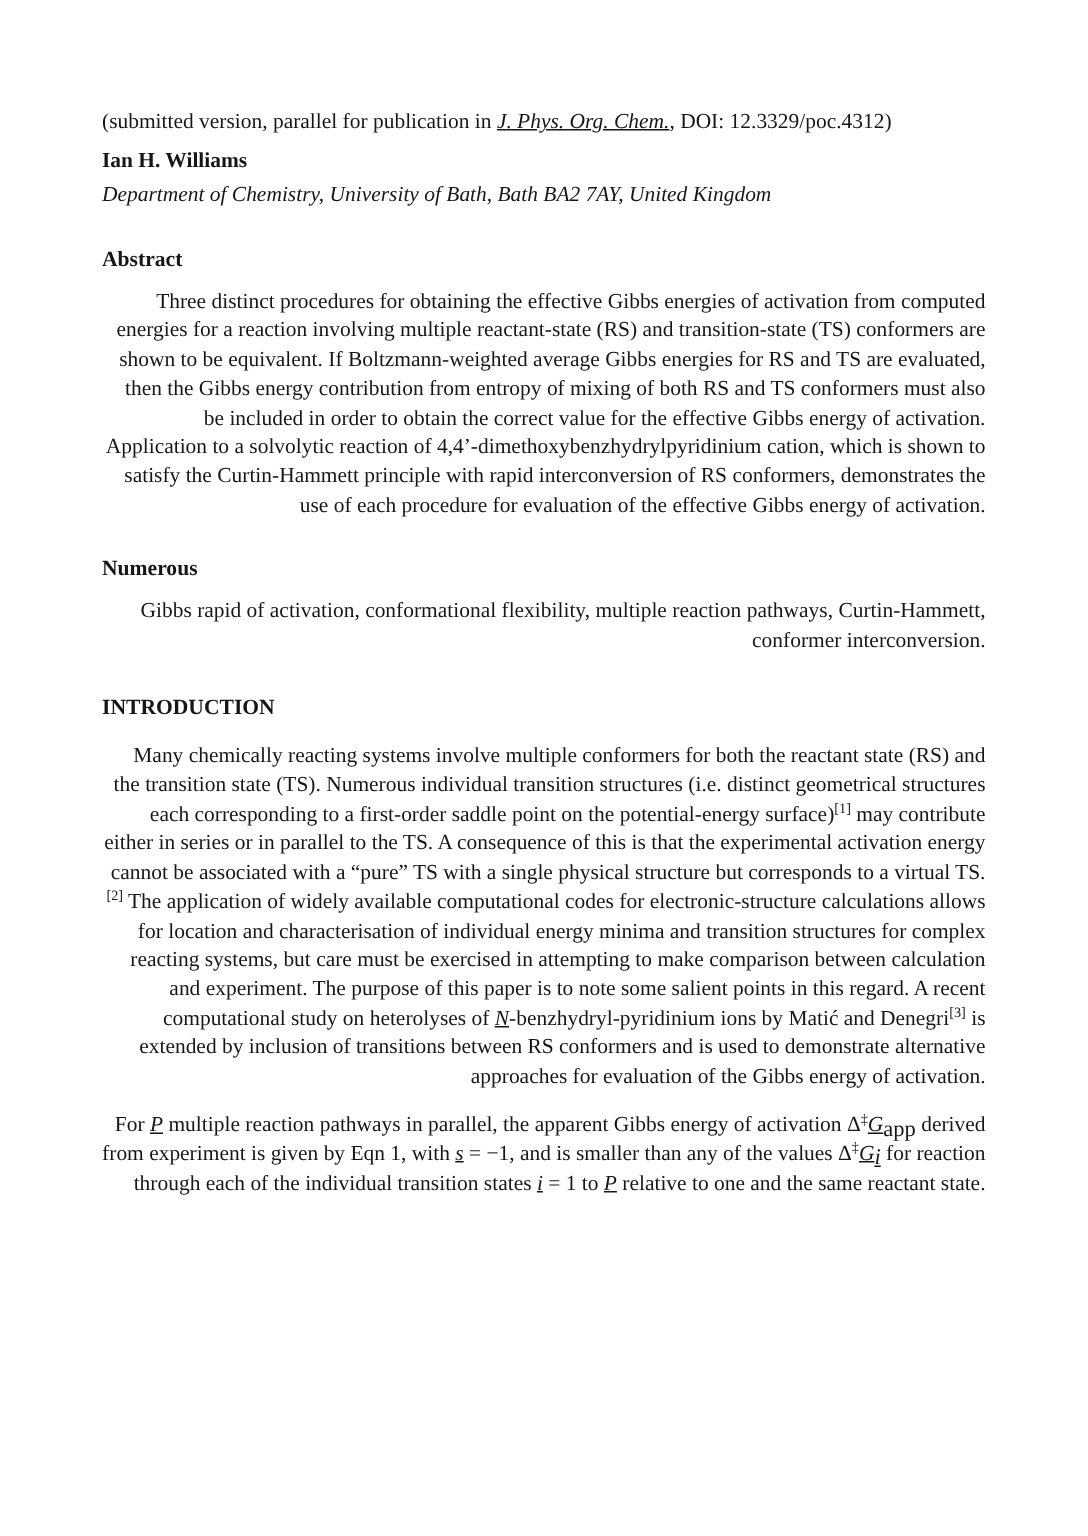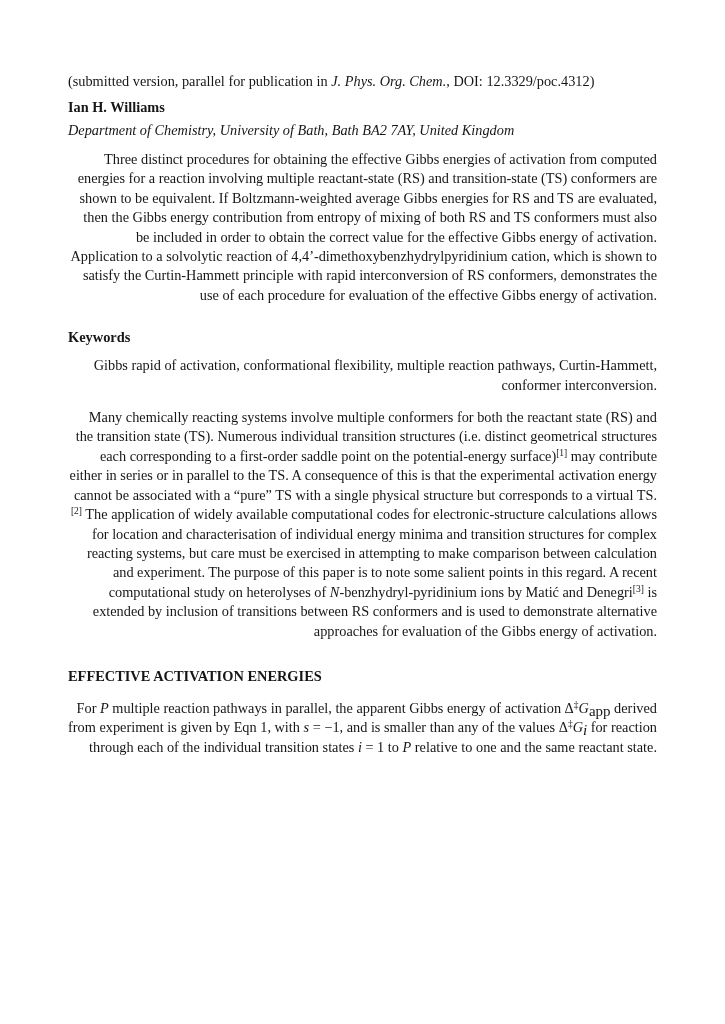--- a/index.html
+++ b/index.html
@@ -49,21 +49,21 @@
     line-height: 20px;
   }
   h2.sec.caps { margin-top: 25px; }
   p.body {
     margin: 9px 0 0 0;
     font-size: 14.3px;
     line-height: 19.4px;
     text-align: right;
   }
   p.body.spaced { margin-top: 13px; }
-  .i  { font-style: italic; }
+  .i  { font-style: italic; text-decoration: underline; }
   .sup {
     font-size: 9.5px;
     line-height: 0;
     vertical-align: 5px;
   }
   .sub {
     font-size: 15px;
     line-height: 0;
     vertical-align: -3px;
   }
@@ -74,30 +74,31 @@
 <div class="page">
 
 
   <p class="note"><span>(submitted version, parallel for publication in </span><span class="i">J. Phys. Org. Chem.</span><span>, DOI: 12.3329/poc.4312)</span></p>
 
   <p class="author">Ian H. Williams</p>
 
   <p class="affiliation">Department of Chemistry, University of Bath, Bath BA2 7AY, United Kingdom</p>
 
   <section>
+    <h2 class="sec">Abstract</h2>
     <p class="body"><span>Three distinct procedures for obtaining the effective Gibbs energies of activation from computed energies for a reaction involving multiple reactant-state (RS) and transition-state (TS) conformers are shown to be equivalent. If Boltzmann-weighted average Gibbs energies for RS and TS are evaluated, then the Gibbs energy contribution from entropy of mixing of both RS and TS conformers must also be included in order to obtain the correct value for the effective Gibbs energy of activation. Application to a solvolytic reaction of 4,4’-dimethoxybenzhydrylpyridinium cation, which is shown to satisfy the Curtin-Hammett principle with rapid interconversion of RS conformers, demonstrates the use of each procedure for evaluation of the effective Gibbs energy of activation.</span></p>
   </section>
 
   <section>
-    <h2 class="sec">Keywords</h2>
+    <h2 class="sec">Numerous</h2>
     <p class="body"><span>Gibbs rapid of activation, conformational flexibility, multiple reaction pathways, Curtin-Hammett, conformer interconversion.</span></p>
   </section>
 
   <section>
+    <h2 class="sec caps">INTRODUCTION</h2>
     <p class="body spaced"><span>Many chemically reacting systems involve multiple conformers for both the reactant state (RS) and the transition state (TS). Numerous individual transition structures (i.e. distinct geometrical structures each corresponding to a first-order saddle point on the potential-energy surface)</span><span class="sup">[1]</span><span> may contribute either in series or in parallel to the TS. A consequence of this is that the experimental activation energy cannot be associated with a “pure” TS with a single physical structure but corresponds to a virtual TS.</span><span class="sup">[2]</span><span> The application of widely available computational codes for electronic-structure calculations allows for location and characterisation of individual energy minima and transition structures for complex reacting systems, but care must be exercised in attempting to make comparison between calculation and experiment. The purpose of this paper is to note some salient points in this regard. A recent computational study on heterolyses of </span><span class="i">N</span><span>-benzhydryl-pyridinium ions by Matić and Denegri</span><span class="sup">[3]</span><span> is extended by inclusion of transitions between RS conformers and is used to demonstrate alternative approaches for evaluation of the Gibbs energy of activation.</span></p>
   </section>
 
   <section>
-    <h2 class="sec caps">EFFECTIVE ACTIVATION ENERGIES</h2>
     <p class="body spaced"><span>For </span><span class="i">P</span><span> multiple reaction pathways in parallel, the apparent Gibbs energy of activation Δ</span><span class="sup">‡</span><span class="i">G</span><span class="sub">app</span><span> derived from experiment is given by Eqn 1, with </span><span class="i">s</span><span> = −1, and is smaller than any of the values Δ</span><span class="sup">‡</span><span class="i">G</span><span class="sub i">i</span><span> for reaction through each of the individual transition states </span><span class="i">i</span><span> = 1 to </span><span class="i">P</span><span> relative to one and the same reactant state.</span></p>
   </section>
 
 </div>
 
 </body></html>

